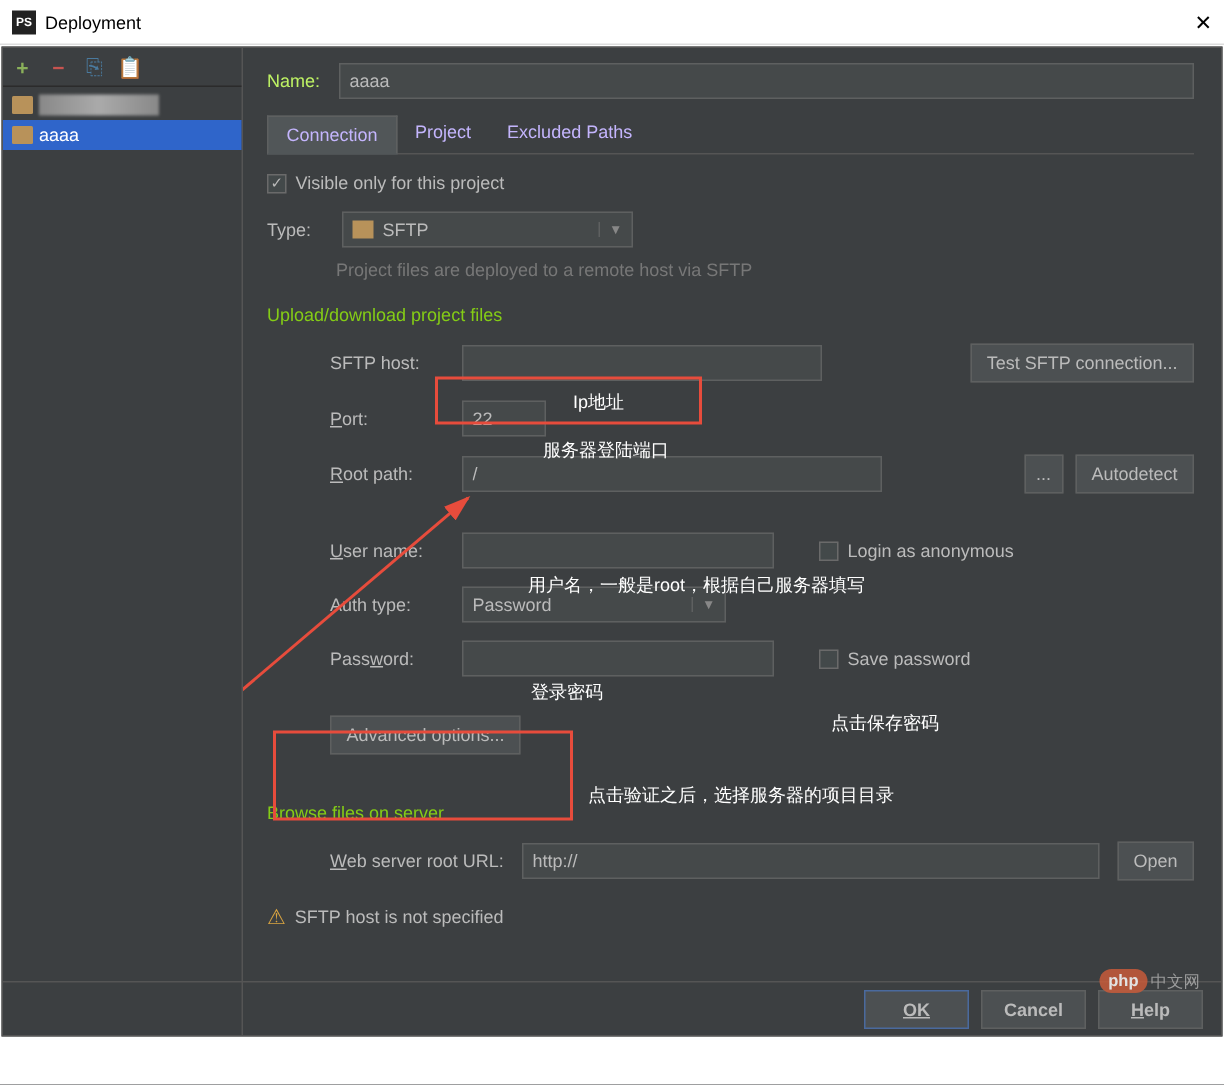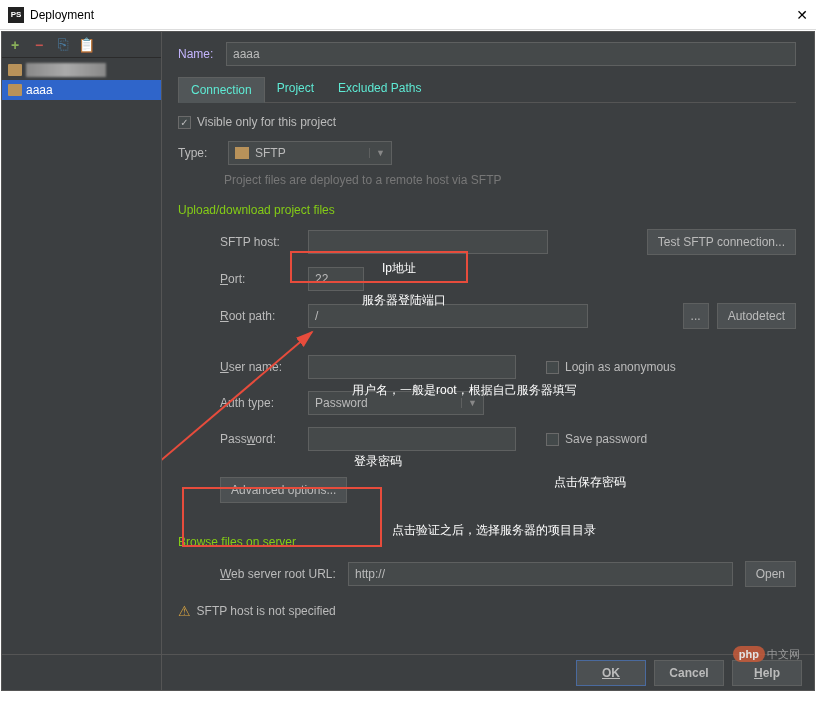--- a/index.html
+++ b/index.html
@@ -16,24 +16,24 @@
 .i-minus { color: #c75450; font-weight: bold; }
 .i-copy { color: #4a7a9e; }
 .i-paste { color: #888; }
 .tree { padding: 2px 0; }
 .tree-item { height: 20px; display: flex; align-items: center; padding: 0 6px; gap: 4px; }
 .tree-item.selected { background: #2f65ca; color: #fff; }
 .tree-icon { width: 14px; height: 12px; background: #b8925a; border-radius: 1px; display: inline-block; position: relative; }
 .tree-blur { width: 80px; height: 14px; background: linear-gradient(90deg,#888,#aaa,#888); filter: blur(1px); }
 .content { flex: 1; padding: 10px 18px 10px 16px; overflow: hidden; position: relative; }
 .row { display: flex; align-items: center; margin-bottom: 10px; }
-.lbl { width: 48px; color: #c4b5fd; }
+.lbl { width: 48px; color: #bef264; }
 .name-input { flex: 1; height: 24px; background: #45494a; border: 1px solid #5e6060; color: #bbb; padding: 0 6px; }
 .tabs { display: flex; border-bottom: 1px solid #555; margin-bottom: 12px; }
-.tab { padding: 5px 12px; color: #5eead4; cursor: pointer; }
+.tab { padding: 5px 12px; color: #c4b5fd; cursor: pointer; }
 .tab.active { background: #515658; border: 1px solid #5e6060; border-bottom: 1px solid #515658; position: relative; top: 1px; }
 .check-row { display: flex; align-items: center; gap: 6px; margin-bottom: 12px; }
 .checkbox { width: 13px; height: 13px; background: #43494a; border: 1px solid #6a6a6a; color: #bbb; display: flex; align-items: center; justify-content: center; font-size: 10px; }
 .type-row { display: flex; align-items: center; gap: 8px; margin-bottom: 8px; }
 .select { height: 24px; background: #45494a; border: 1px solid #5e6060; display: flex; align-items: center; padding: 0 6px; gap: 6px; }
 .select .arrow { border-left: 1px solid #5e6060; padding-left: 6px; color: #888; font-size: 9px; }
 .server-icon { width: 14px; height: 12px; background: #b8925a; display: inline-block; }
 .hint { color: #777; margin-left: 46px; margin-bottom: 16px; }
 .section-title { color: #84cc16; margin-bottom: 12px; }
 .form-row { display: flex; align-items: center; margin-bottom: 12px; }
@@ -97,21 +97,21 @@
       <div class="tab">Excluded Paths</div>
     </div>
 
     <div class="check-row">
       <div class="checkbox">✓</div>
       <span>Visible only for this project</span>
     </div>
 
     <div class="type-row">
       <div style="width:42px">Type:</div>
-      <div class="select" style="width:164px">
+      <div class="select" style="width:194px">
         <span class="server-icon"></span>
         <span>SFTP</span>
         <span style="flex:1"></span>
         <span class="arrow">▼</span>
       </div>
     </div>
     <div class="hint">Project files are deployed to a remote host via SFTP</div>
 
     <div class="section-title">Upload/download project files</div>
 

